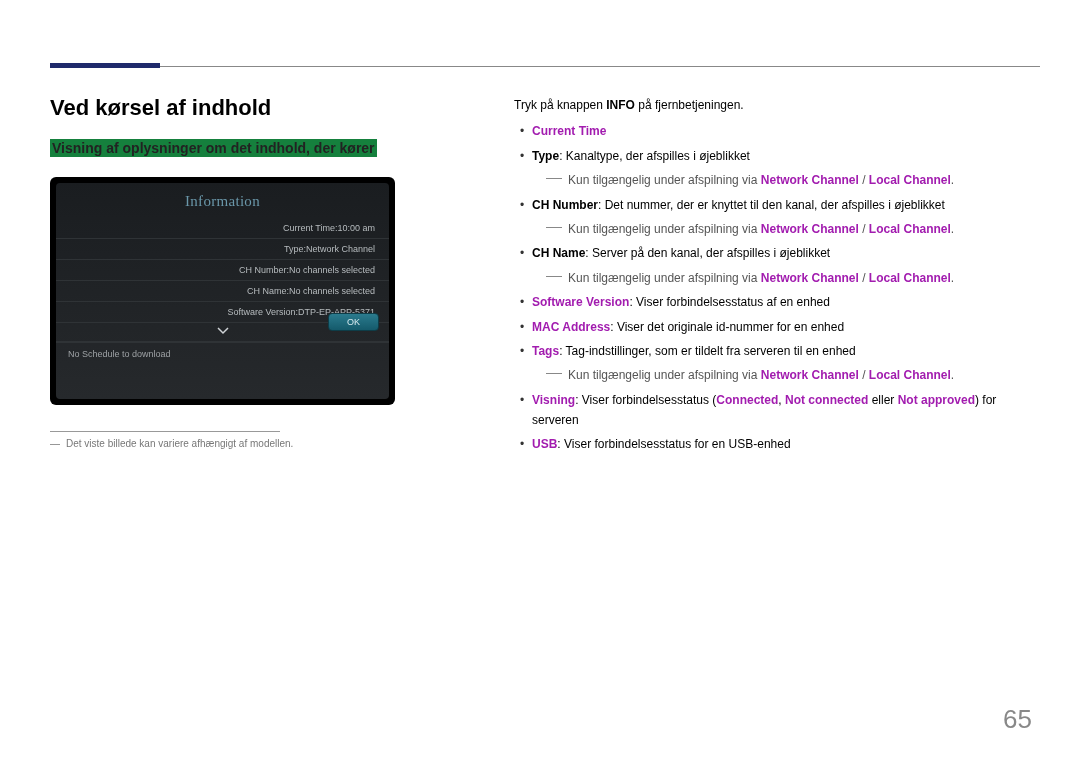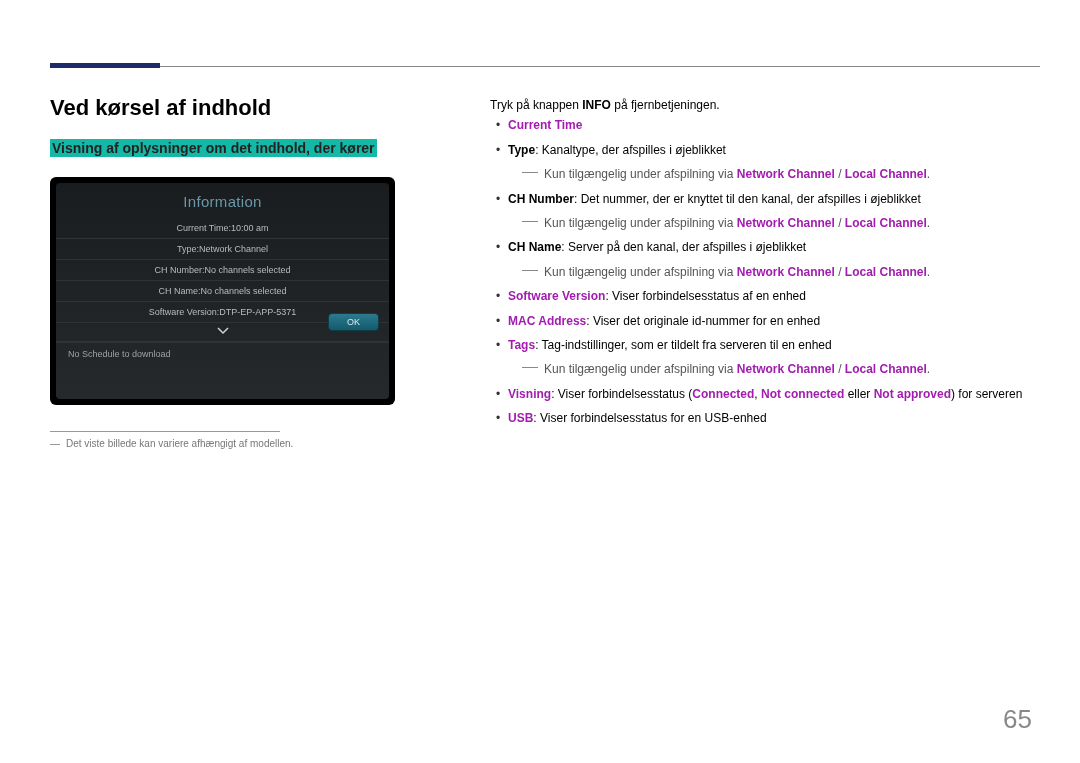--- a/index.html
+++ b/index.html
@@ -19,28 +19,28 @@
   }
   .top-line {
     position: absolute;
     top: 66px; left: 160px; right: 40px; height: 1px;
     background: #888;
   }
   .content {
     position: absolute;
     top: 95px; left: 50px; right: 40px;
     display: flex;
-    gap: 40px;
+    gap: 64px;
   }
   .left-col { width: 400px; }
   .right-col { flex: 1; font-size: 12px; line-height: 1.7; }
   h1 { font-size: 22px; font-weight: bold; margin-bottom: 18px; }
   .subheading {
     display: inline;
-    background: #14b8a6;
+    background: #15803d;
     color: #222;
     font-weight: bold;
     font-size: 14px;
     padding: 1px 2px;
   }
   
   .ui-panel {
     margin-top: 20px;
     width: 345px;
     background: #000;
@@ -53,24 +53,25 @@
     background: linear-gradient(#1a1d20, #26292c);
     border-radius: 4px;
   }
   .ui-title {
     text-align: center;
     font-size: 15px;
     color: #6a97a9;
     padding: 10px 0 8px;
     font-weight: normal;
     letter-spacing: .3px;
+    font-family: Liberation Serif, serif;
   }
   .ui-row {
     display: flex;
-    justify-content: center;
+    justify-content: flex-end;
     padding: 5px 14px;
     border-bottom: 1px solid #2f3336;
     color: #b6bbbe;
     font-size: 9px;
   }
   .ui-row:last-of-type { border-bottom: none; }
   .ui-arrow-row { text-align: center; padding: 4px 0; border-bottom:1px solid #2f3336; }
   .ui-arrow-row svg { width:12px; height:8px; }
   .ui-bottom { padding: 6px 12px 40px; font-size:9px; color:#9da1a4; position:relative; border-top:1px solid #2f3336;}
   .ui-ok {
@@ -90,21 +91,21 @@
   }
   .footnote {
     margin-top: 6px;
     font-size: 10px;
     color: #777;
     display:flex;
     gap:6px;
   }
   .footnote .dash { color:#777; }
   
-  .intro { }
+  .intro { margin-bottom: 6px; }
   .intro b { font-weight: bold; }
   ul.info-list { list-style: none; padding-left: 4px; }
   ul.info-list > li {
     position: relative;
     padding-left: 14px;
     margin-bottom: 4px;
   }
   ul.info-list > li::before {
     content: "•";
     position: absolute;

